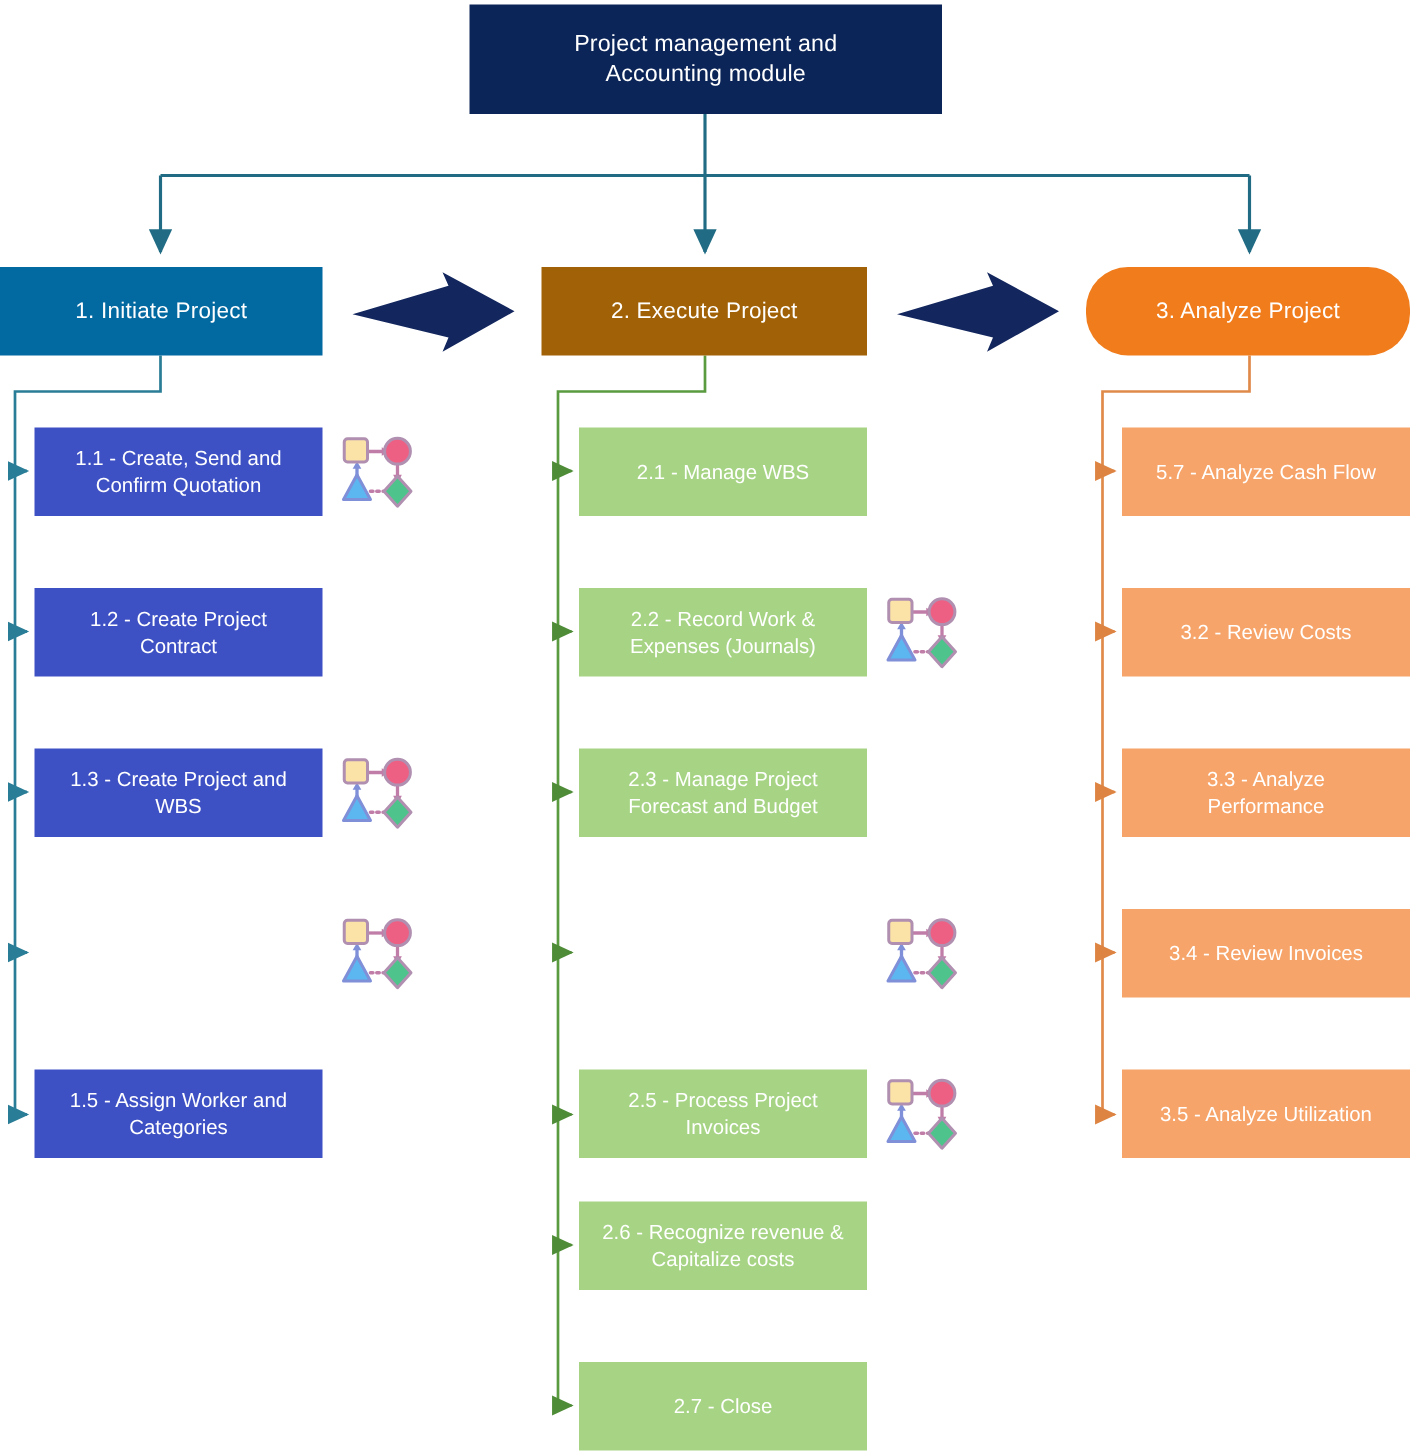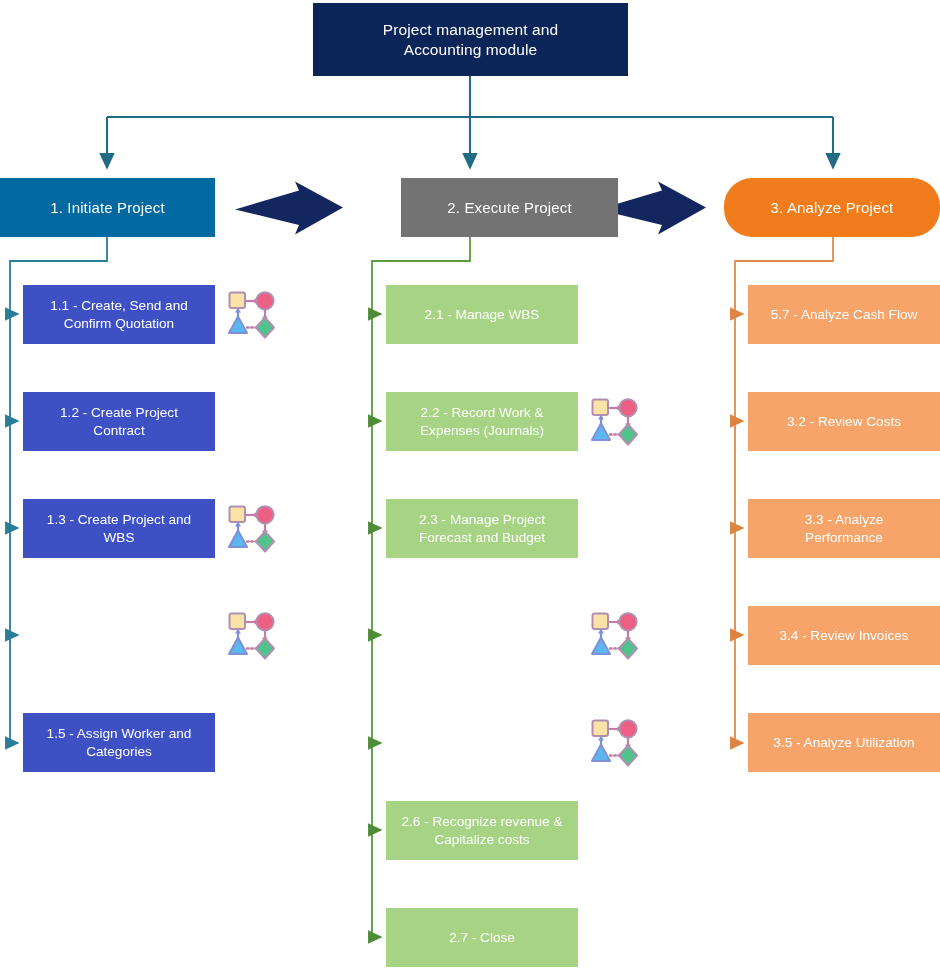--- a/index.html
+++ b/index.html
@@ -26,21 +26,21 @@
     background:#0c2558;
     font-size:15.5px;
     letter-spacing:.1px;
   }
   .phase{
     height:59px;
     font-size:15px;
     letter-spacing:.15px;
   }
   .phase-1{left:0px;top:178px;width:215px;background:#0369a1;}
-  .phase-2{left:361px;top:178px;width:217px;background:#737373;margin-left:40px;}
+  .phase-2{left:361px;top:178px;width:217px;background:#a16207;}
   .phase-3{left:724px;top:178px;width:216px;background:#f07c1c;border-radius:28px;}
 
   .task{
     height:59px;
     font-size:13.6px;
     padding:0 8px;
   }
   .task.col1{left:23px;width:192px;background:#3e51c4;}
   .task.col2{left:386px;width:192px;background:#a6d484;}
   .task.col3{left:748px;width:192px;background:#f6a469;}
@@ -148,20 +148,23 @@
 
   <div class="node task col2" style="top:285px">
     <span class="node-label">2.1 - Manage WBS</span>
   </div>
   <div class="node task col2" style="top:392px">
     <span class="node-label">2.2 - Record Work &amp;<br>Expenses (Journals)</span>
   </div>
   <div class="node task col2" style="top:499px">
     <span class="node-label">2.3 - Manage Project<br>Forecast and Budget</span>
   </div>
+  <div class="node task col2" style="top:713px">
+    <span class="node-label">2.5 - Process Project<br>Invoices</span>
+  </div>
   <div class="node task col2" style="top:801px">
     <span class="node-label">2.6 - Recognize revenue &amp;<br>Capitalize costs</span>
   </div>
   <div class="node task col2" style="top:908px">
     <span class="node-label">2.7 - Close</span>
   </div>
 
   <div class="node phase phase-3">
     <span class="node-label">3. Analyze Project</span>
   </div>

